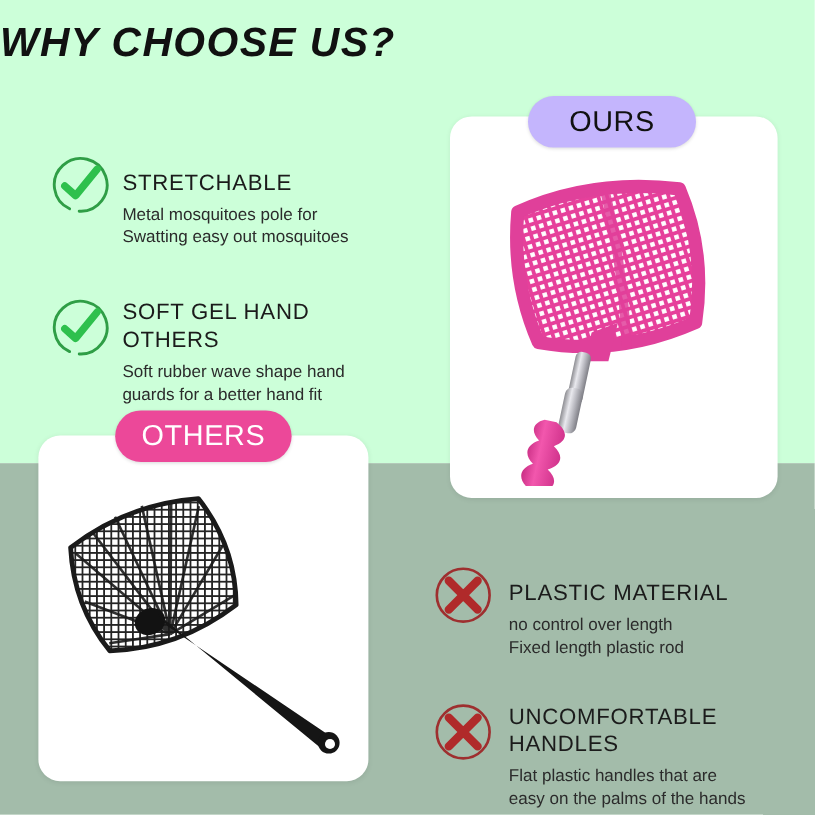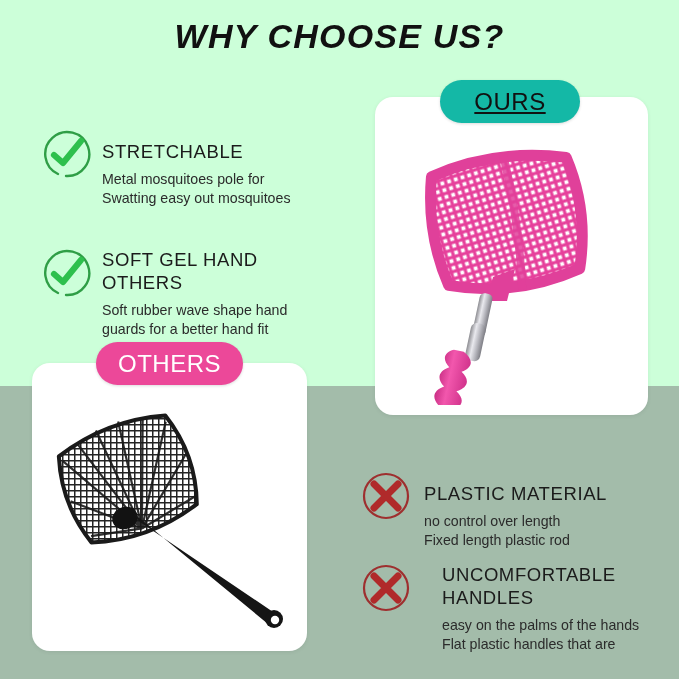--- a/index.html
+++ b/index.html
@@ -33,21 +33,21 @@
     height: 293px;
     background: #a3bcaa;
   }
 
   
   .title {
     position: absolute;
     left: 0;
     top: 17px;
     width: 679px;
-    text-align: center;
+    text-align: left;
     font-size: 34px;
     font-weight: bold;
     font-style: italic;
     letter-spacing: 1.2px;
     color: #111111;
     white-space: nowrap;
   }
 
   
   .card {
@@ -77,23 +77,22 @@
     font-size: 24px;
     letter-spacing: 0.5px;
     line-height: 43px;
     height: 43px;
     box-shadow: 0 1px 3px rgba(0,0,0,0.14);
   }
   #badge-ours {
     left: 440px;
     top: 80px;
     width: 140px;
-    background: #14b8a6;
+    background: #c4b5fd;
     color: #111111;
-    text-decoration: underline;
   }
   #badge-others {
     left: 96px;
     top: 342px;
     width: 147px;
     background: #ec4899;
     color: #ffffff;
   }
 
   
@@ -125,21 +124,21 @@
   .feat-body {
     font-size: 14.2px;
     color: #2b2b2b;
     line-height: 18.5px;
   }
   .feat-body span { display: block; }
 
   #feature-stretchable { left: 38px; top: 100px; width: 300px; }
   #feature-gel        { left: 38px; top: 208px; width: 300px; }
   #feature-plastic    { left: 358px; top: 442px; width: 312px; }
-  #feature-handles    { left: 358px; top: 523px; width: 318px; gap: 18px; }
+  #feature-handles    { left: 358px; top: 545px; width: 318px; }
 
   
   .feature.right .txt { padding-left: 10px; }
 
   
   .art { position: absolute; }
   #art-pink { left: 408px; top: 125px; width: 208px; height: 280px; }
   #art-black { left: 44px; top: 400px; width: 250px; height: 238px; }
 </style>
 </head>
@@ -300,19 +299,19 @@
         <circle cx="25" cy="25" r="22" fill="none" stroke="#9e2f2f" stroke-width="2.2"></circle>
         <path d="M 13 13 L 37 37 M 37 13 L 13 37" fill="none" stroke="#b02a2a" stroke-width="7" stroke-linecap="round"></path>
       </svg>
     </div>
     <div class="txt">
       <div class="feat-title">
         <div>UNCOMFORTABLE</div>
         <div>HANDLES</div>
       </div>
       <div class="feat-body">
+        <span>Flat plastic handles that are</span>
         <span>easy on the palms of the hands</span>
-        <span>Flat plastic handles that are</span>
       </div>
     </div>
   </div>
 
 </div>
 
 </body></html>

